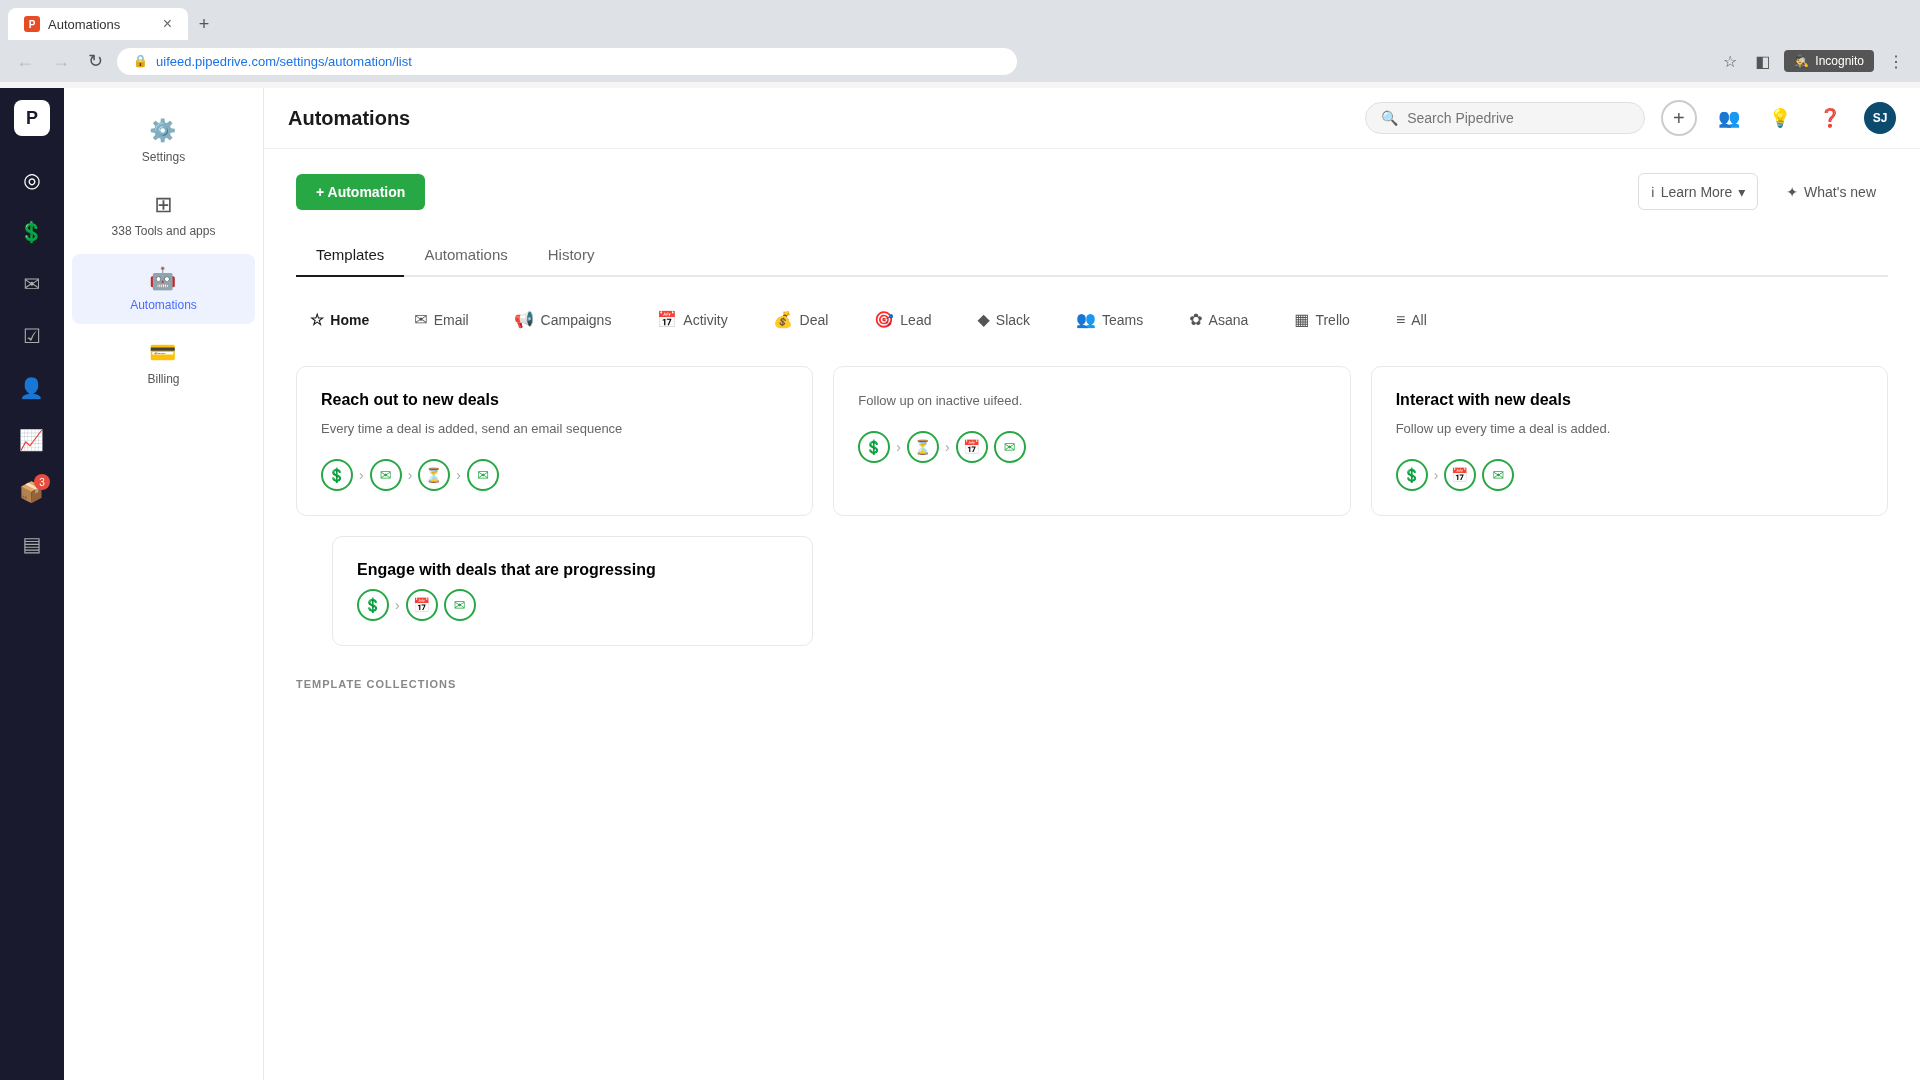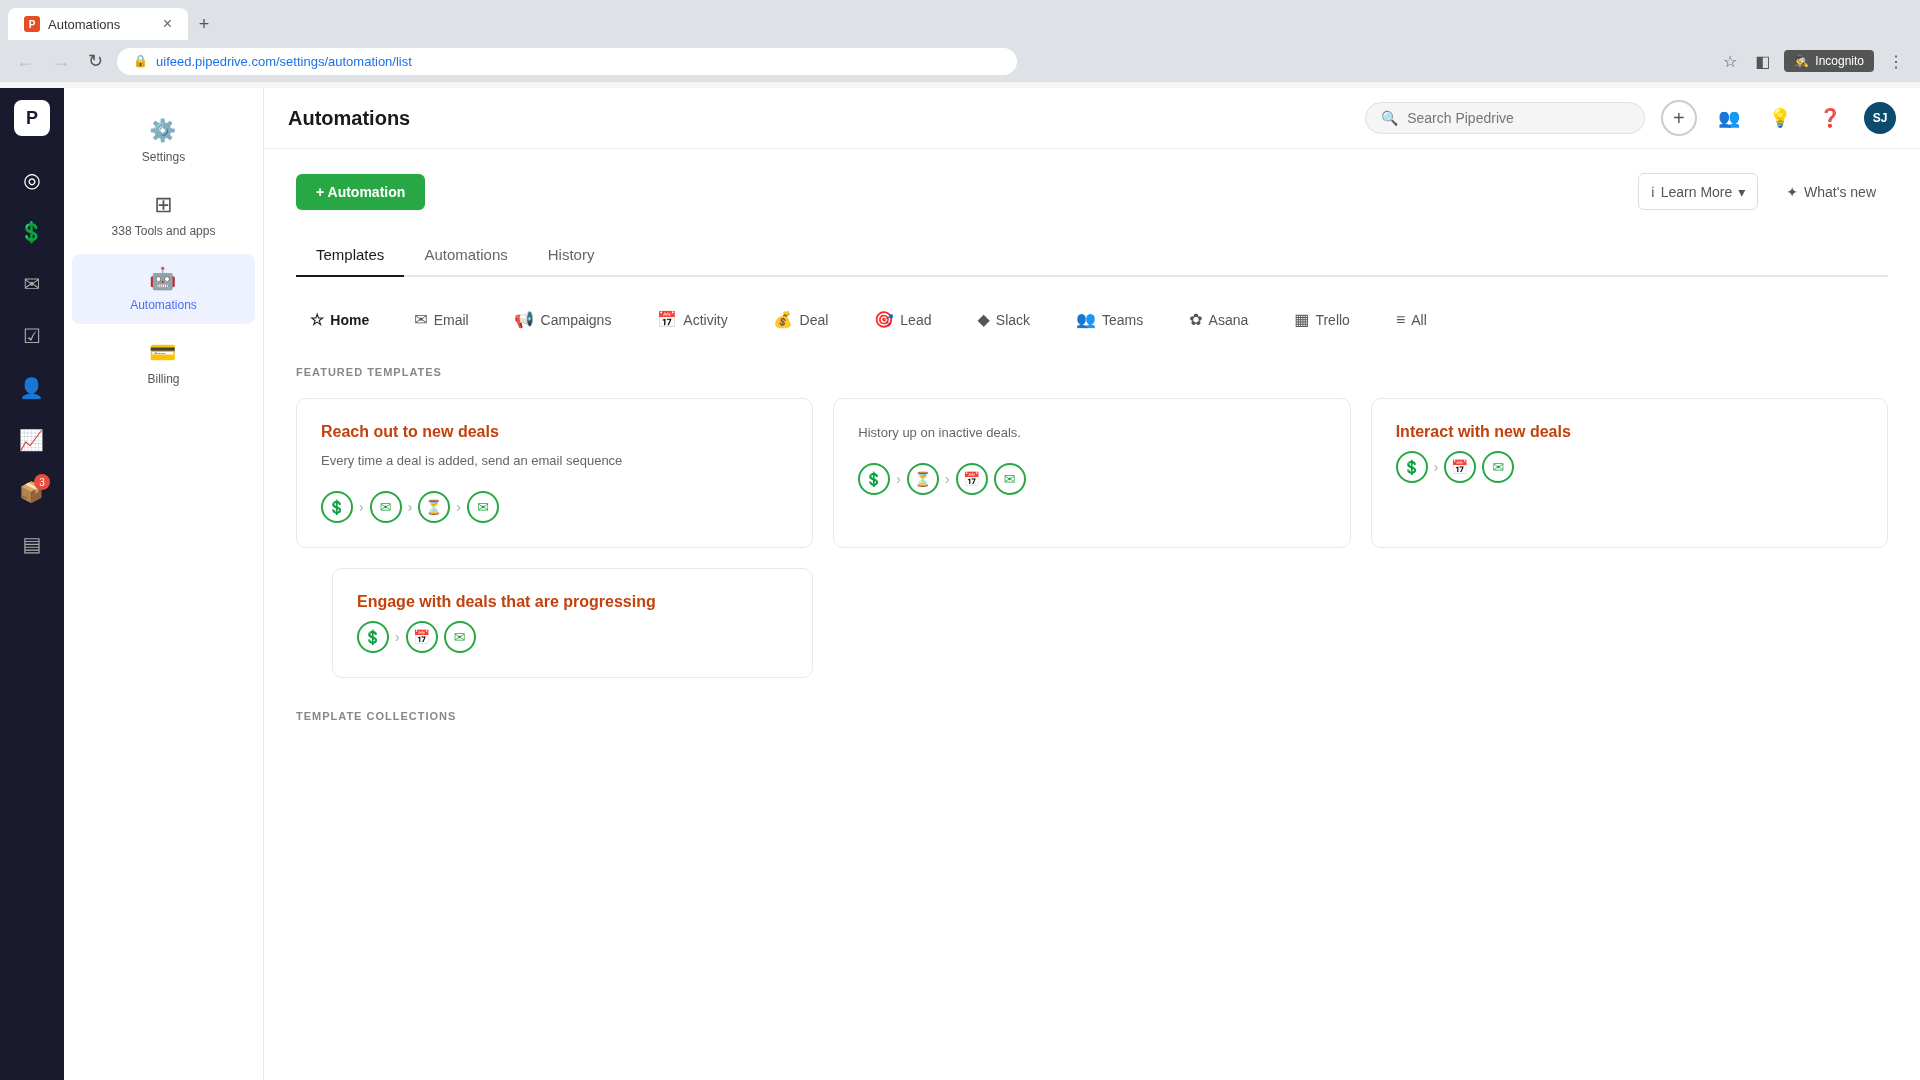--- a/index.html
+++ b/index.html
@@ -141,21 +141,21 @@
 
     
     .section-label { font-size: 11px; font-weight: 700; color: #888; letter-spacing: 1px; margin-bottom: 20px; }
 
     
     .cards-grid { display: grid; grid-template-columns: repeat(3, 1fr); gap: 20px; margin-bottom: 20px; }
     .card {
       background: #fff; border: 1px solid #e8e8e8; border-radius: 10px;
       padding: 24px; cursor: pointer; transition: box-shadow 0.2s;
     }
-    .card-title { font-size: 16px; font-weight: 600; color: #c2410c; margin-bottom: 10px; }
+    .card-title { font-size: 16px; font-weight: 600; color: #000000; margin-bottom: 10px; }
     .card-desc { font-size: 13px; color: #666; margin-bottom: 20px; line-height: 1.5; }
     .card-flow { display: flex; align-items: center; gap: 6px; }
     .flow-icon {
       width: 32px; height: 32px; border: 2px solid #28a745; border-radius: 50%;
       display: flex; align-items: center; justify-content: center; color: #28a745; font-size: 14px;
     }
     .flow-arrow { color: #aaa; font-size: 14px; }
 
     
     .cards-row { display: grid; grid-template-columns: repeat(3, 1fr); gap: 20px; }
@@ -330,52 +330,52 @@
         <div class="filter-item">
           <span class="filter-icon">▦</span>
           <span>Trello</span>
         </div>
         <div class="filter-item">
           <span class="filter-icon">≡</span>
           <span>All</span>
         </div>
       </div>
 
-      <div class="section-label">FEATURED TEMPLATES</div>
 
       <div class="cards-grid">
 
         <div class="card">
           <div class="card-title">Reach out to new deals</div>
           <div class="card-desc">Every time a deal is added, send an email sequence</div>
           <div class="card-flow">
             <div class="flow-icon">💲</div>
             <span class="flow-arrow">›</span>
             <div class="flow-icon">✉</div>
             <span class="flow-arrow">›</span>
             <div class="flow-icon">⏳</div>
             <span class="flow-arrow">›</span>
             <div class="flow-icon">✉</div>
           </div>
         </div>
 
         <div class="card">
-          <div class="card-desc">History up on inactive deals.</div>
+          <div class="card-desc">Follow up on inactive uifeed.</div>
           <div class="card-flow">
             <div class="flow-icon">💲</div>
             <span class="flow-arrow">›</span>
             <div class="flow-icon">⏳</div>
             <span class="flow-arrow">›</span>
             <div class="flow-icon">📅</div>
             <div class="flow-icon">✉</div>
           </div>
         </div>
 
         <div class="card">
           <div class="card-title">Interact with new deals</div>
+          <div class="card-desc">Follow up every time a deal is added.</div>
           <div class="card-flow">
             <div class="flow-icon">💲</div>
             <span class="flow-arrow">›</span>
             <div class="flow-icon">📅</div>
             <div class="flow-icon">✉</div>
           </div>
         </div>
       </div>
 
       <div class="cards-row">

